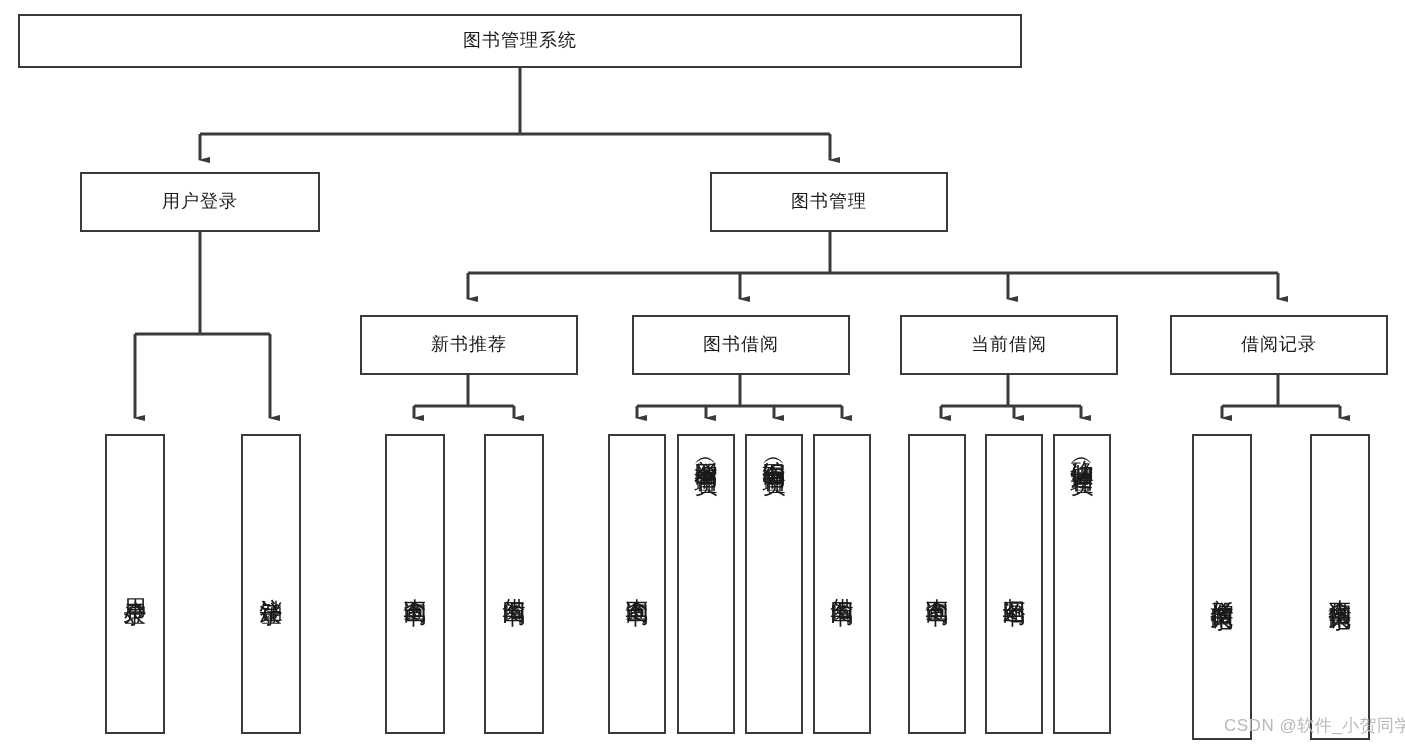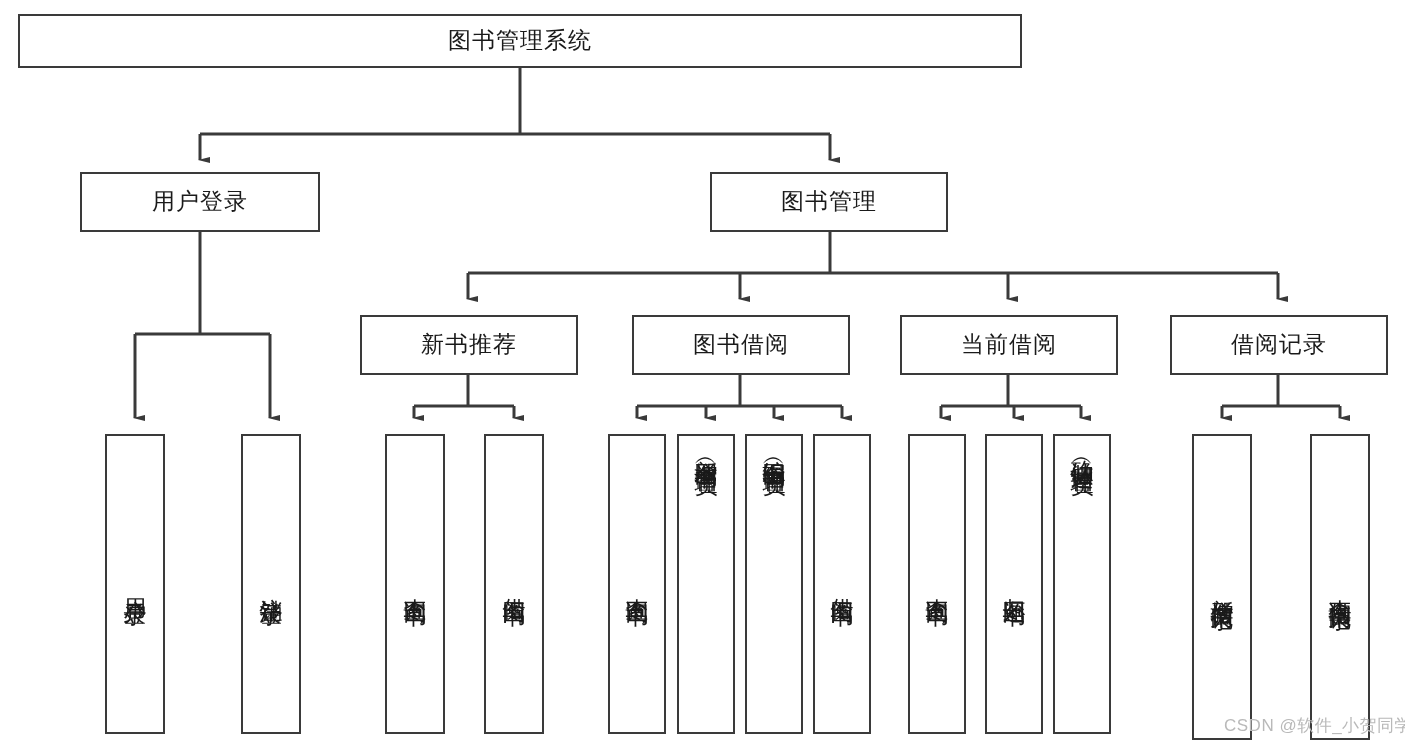--- a/index.html
+++ b/index.html
@@ -30,21 +30,21 @@
     box-sizing: border-box;
     background: #ffffff;
     border: 2px solid #3a3a3a;
     display: flex;
     align-items: center;
     justify-content: center;
     text-align: center;
     color: #1a1a1a;
   }
   .node.horiz {
-    font-size: 23px;
+    font-size: 18px;
     line-height: 1.2;
     letter-spacing: 1px;
   }
   .node.vert {
     writing-mode: vertical-rl;
     text-orientation: upright;
     font-size: 23px;
     line-height: 1.25;
     letter-spacing: 2px;
     align-items: center;

